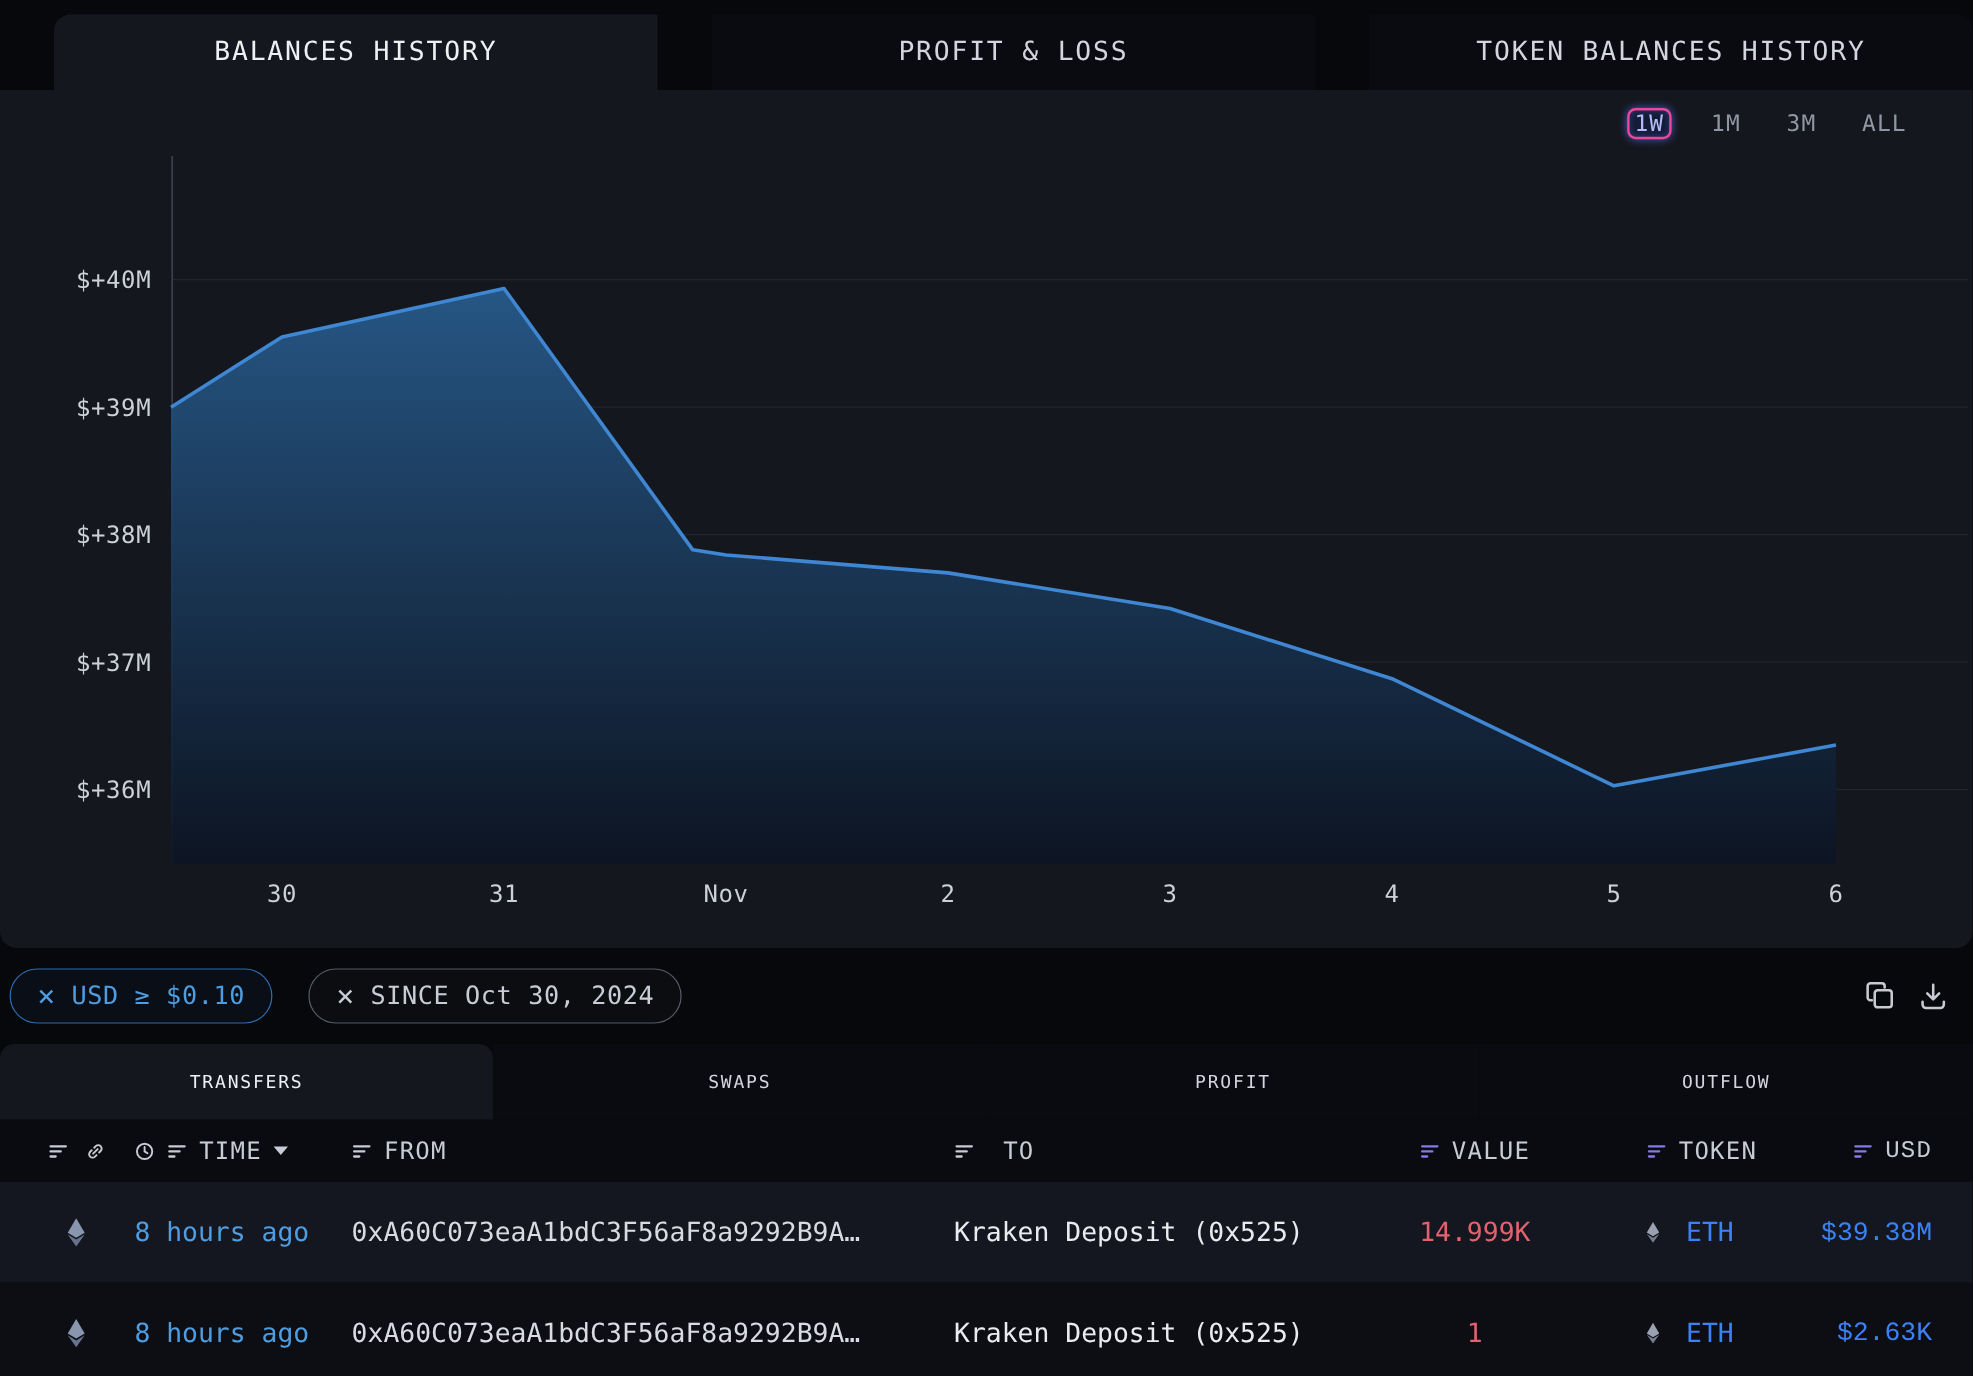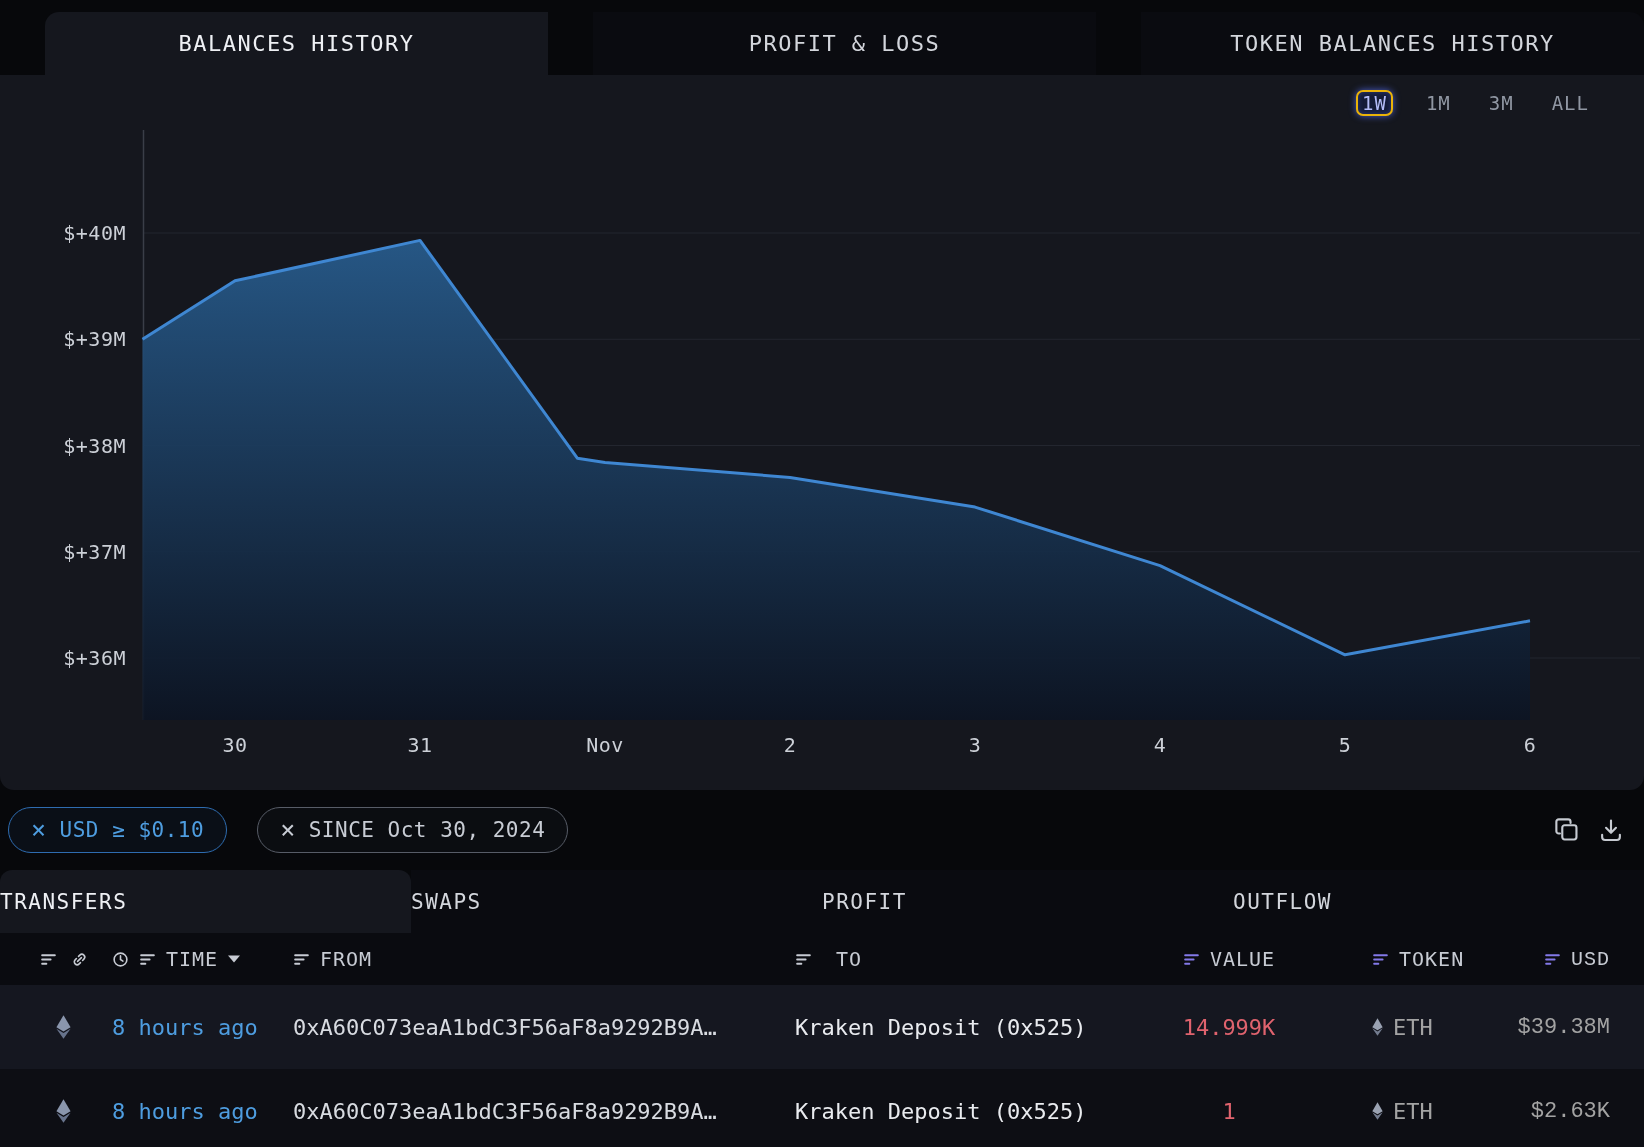--- a/index.html
+++ b/index.html
@@ -22,21 +22,21 @@
   .ttab:last-child  { border-radius:0 14px 0 0; }
 
   
   .chart-panel { background:#15171e; border-radius:0 0 14px 14px; }
   .range-bar { height:55px; display:flex; justify-content:flex-end; align-items:center; gap:28px; padding-right:50px; }
   .range-btn {
     background:none; border:none; font:inherit; font-size:19px; color:#9097a3;
     letter-spacing:1px; cursor:pointer; padding:2px 5px;
   }
   .range-btn.selected {
-    color:#b3bcf7; border:2px solid #eab308; border-radius:7px; background:#151c38;
+    color:#b3bcf7; border:2px solid #ec4899; border-radius:7px; background:#151c38;
     box-shadow:0 0 7px rgba(90,115,255,.75), inset 0 0 5px rgba(90,115,255,.35);
     padding:0 4px;
   }
   #chart-svg { display:block; width:1644px; height:660px; }
   #chart-svg text { font-family:inherit; letter-spacing:.5px; }
 
   
   .filter-row { height:80px; display:flex; align-items:center; padding:0 20px 0 8px; gap:30px; }
   .chip {
     display:inline-flex; align-items:center; gap:13px; height:46px; padding:0 22px;
@@ -45,22 +45,22 @@
   .chip .x { font-size:25px; line-height:1; transform:translateY(-1px); }
   .chip.accent  { border:1.5px solid #2e6cb0; color:#4e9de0; background:rgba(35,80,140,.10); }
   .chip.neutral { border:1.5px solid #575c67; color:#c8ccd4; background:rgba(70,75,85,.08); }
   .spacer { flex:1; }
   .actions { display:flex; gap:18px; align-items:center; color:#c6cad1; }
   .act-ic { width:26px; height:26px; cursor:pointer; display:block; }
 
   
   .bottom-tabs { display:flex; height:63px; }
   .btab {
-    flex:1; display:flex; align-items:center; justify-content:flex-start;
-    background:#0a0b10; color:#d3d6dc; font-size:21px; letter-spacing:1.5px; cursor:pointer;
+    flex:1; display:flex; align-items:center; justify-content:center;
+    background:#0a0b10; color:#d3d6dc; font-size:15px; letter-spacing:1.5px; cursor:pointer;
   }
   .btab.active { background:#15171e; color:#eef0f4; border-radius:12px 12px 0 0; }
 
   .thead { display:flex; height:52px; align-items:center; background:#0a0b10; color:#c7cbd3; font-size:20px; letter-spacing:1px; }
   .trow  { display:flex; height:84px; align-items:center; font-size:22px; cursor:pointer; }
   .trow.row-a { background:#151720; }
   .trow.row-b { background:#0d0e14; }
 
   .c0 { width:100px;  display:flex; align-items:center; gap:14px; padding-left:40px; flex:none; }
   .trow .c0 { padding-left:56px; }
@@ -71,21 +71,21 @@
   .c5 { width:125px;  display:flex; align-items:center; gap:10px; padding-left:18px; flex:none; white-space:nowrap; }
   .c6 { width:165px;  display:flex; justify-content:flex-end; align-items:center; gap:10px; padding-right:34px; flex:none; white-space:nowrap;font-family:Liberation Mono, monospace; }
 
   .ic { width:17px; height:17px; display:block; }
   .ic-sm { width:12px; height:8px; display:block; }
   .purple { color:#8379e8; }
   .time-link { color:#4e9de0; text-decoration:none; }
   .addr { color:#d8dbe1; }
   .to-entity { color:#e9ebef; }
   .val-red { color:#e0636e; }
-  .token-sym, .usd-val { color:#a3a3a3; }
+  .token-sym, .usd-val { color:#3b82f6;margin-left:12px; }
   .eth-lg { width:15px; height:24px; display:block; }
   .eth-sm { width:11px; height:18px; display:block; }
 </style>
 </head>
 <body>
 
 <div class="page">
 
   <header class="top-tabs">
     <div class="ttab active">

